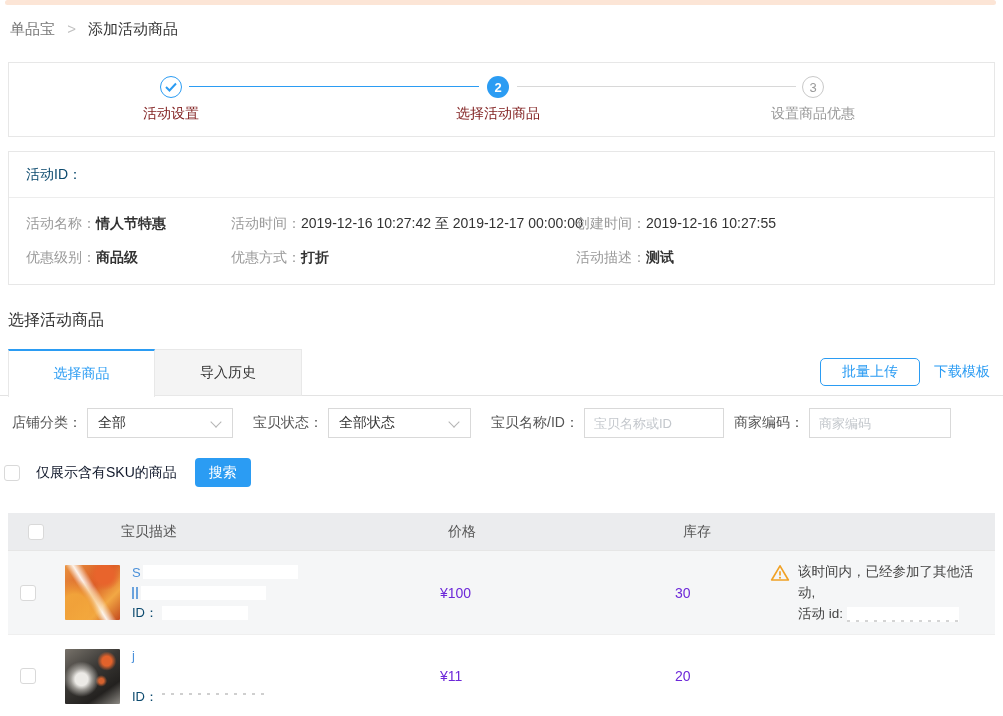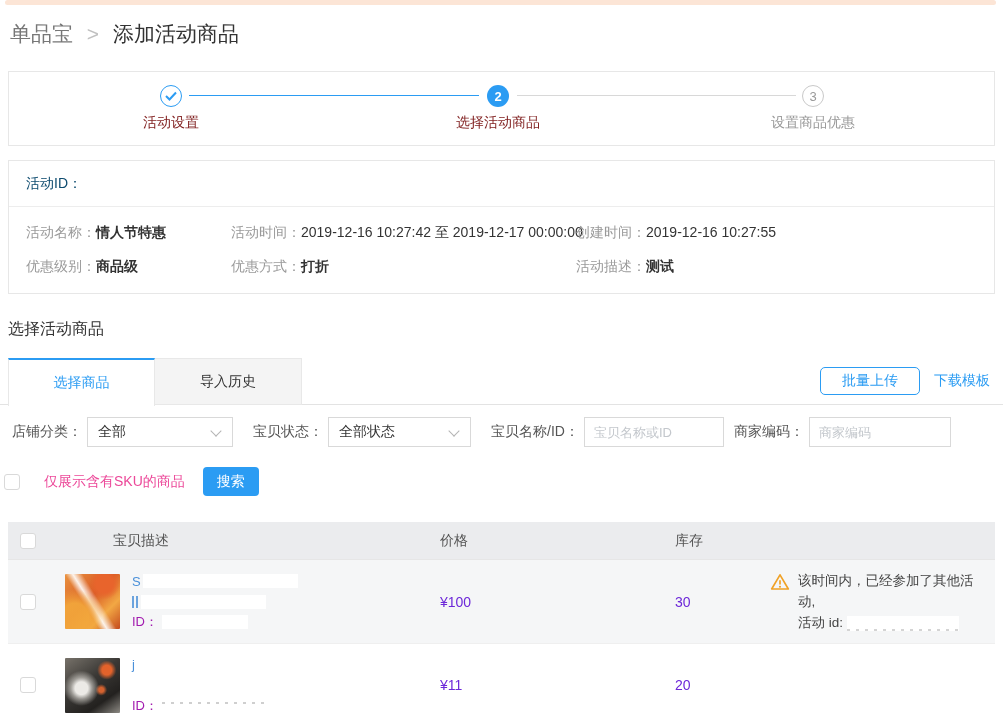--- a/index.html
+++ b/index.html
@@ -3,21 +3,21 @@
 <meta charset="utf-8">
 <style>
   * { margin:0; padding:0; box-sizing:border-box; }
   html,body { width:1003px; height:716px; background:#fff; overflow:hidden;
     font-family:"Liberation Sans","DejaVu Sans",sans-serif; font-size:14px; color:#333; }
 
   
   .banner { margin:0 7px 0 5px; height:5px; background:#fce5d6; border-radius:3px; }
 
   
-  .breadcrumb { margin:15px 0 0 10px; font-size:21px; }
+  .breadcrumb { margin:15px 0 0 10px; font-size:15px; }
   .bc-parent { color:#777; cursor:pointer; }
   .bc-sep { color:#c0c0c0; margin:0 8px; }
   .bc-current { color:#333; }
 
   
   .stepper { position:relative; margin:23px 8px 0 8px; height:75px;
     border:1px solid #e7e7e7; background:#fff; }
   .step { position:absolute; top:13px; width:140px; text-align:center; }
   .step-1 { left:92px; } .step-2 { left:419px; } .step-3 { left:734px; }
   .circle { width:22px; height:22px; border-radius:50%; margin:0 auto;
@@ -64,28 +64,28 @@
     background:#fff; display:flex; align-items:center; padding:0 26px 0 10px;
     margin-right:20px; cursor:pointer; color:#333; }
   .chev { position:absolute; right:12px; top:9px; width:8px; height:8px;
     border-right:1px solid #b5b5b5; border-bottom:1px solid #b5b5b5; transform:rotate(45deg); }
   .textinput { width:140px; height:30px; border:1px solid #d9d9d9; padding:0 9px;
     font-size:13px; color:#333; margin-right:10px; outline:none;
     font-family:"Liberation Sans","DejaVu Sans",sans-serif; }
   .textinput::placeholder { color:#c3c7cc; }
   .sku-row { display:flex; align-items:center; margin:20px 0 0 4px; }
   .checkbox { width:16px; height:16px; border:1px solid #d9d9d9; border-radius:3px; background:#fff; cursor:pointer; }
-  .sku-label { margin-left:24px; color:#ec4899; }
+  .sku-label { margin-left:16px; color:#0f172a; }
   .btn-search { margin-left:18px; width:56px; height:29px; background:#2b9cf3; color:#fff;
     border:none; border-radius:4px; font-size:14px; cursor:pointer; display:flex;
     align-items:center; justify-content:center; }
 
   
   .table { margin:26px 8px 0 8px; border-bottom:1px solid #e2e2e2; }
-  .thead { display:flex; align-items:center; height:37px; background:#ebecee; color:#555; }
+  .thead { display:flex; align-items:center; height:37px; background:#ebecee; color:#555;padding-left:8px; }
   .trow { display:flex; align-items:center; }
   .row-1 { min-height:84px; background:#f5f6f7; border-top:1px solid #e6e6e6; }
   .row-2 { min-height:83px; background:#fff; border-top:1px solid #efefef; }
   .col-check { flex:0 0 57px; display:flex; align-items:center; padding-left:12px; }
   .col-desc { flex:0 0 320px; display:flex; align-items:center; }
   .col-price { flex:0 0 237px; padding-left:55px; }
   .col-stock { flex:0 0 148px; padding-left:53px; }
   .col-warn { flex:1 1 auto; padding-right:8px; }
   .thead .col-desc { padding-left:48px; }
 
@@ -100,21 +100,21 @@
       radial-gradient(circle at 76% 22%, #e2622b 0 8%, rgba(226,98,43,0) 16%),
       radial-gradient(circle at 66% 58%, #d4622f 0 5%, rgba(212,98,47,0) 12%),
       linear-gradient(145deg, #77726a, #3a3835 42%, #23211f 75%, #8d8a84); }
 
   .title-block { height:56px; display:flex; flex-direction:column; justify-content:space-between; }
   .t-line { display:flex; align-items:center; height:15px; }
   .frag-blue { color:#4a90d9; font-size:13px; margin-right:2px; }
   .redact { display:inline-block; background:#fff; height:14px; }
   .sliver { display:inline-block; width:7px; height:12px; margin-right:2px;
     background:linear-gradient(90deg,#6ba3dd 0 2px, rgba(0,0,0,0) 2px 4px, #6ba3dd 4px 6px, rgba(0,0,0,0) 6px); }
-  .id-label { color:#a21caf; font-size:13px; margin-right:4px; }
+  .id-label { color:#0c4a6e; font-size:13px; margin-right:4px; }
   .digit-tops { display:inline-block; width:105px; height:13px;
     background:repeating-linear-gradient(90deg,#cfcfcf 0 3px, rgba(0,0,0,0) 3px 9px);
     background-size:100% 2px; background-position:0 3px; background-repeat:no-repeat; }
   .price-text, .stock-text { color:#6d28d9; font-size:14px; }
 
   .warn-wrap { display:flex; }
   .warn-icon { flex:0 0 20px; margin:2px 8px 0 0; }
   .warn-text { font-size:13.5px; color:#444; line-height:21px; }
   .warn-redact { display:inline-block; vertical-align:middle; width:112px; height:15px; background:#fff;
     background-image:repeating-linear-gradient(90deg,#d4d4d4 0 3px, rgba(0,0,0,0) 3px 9px);

